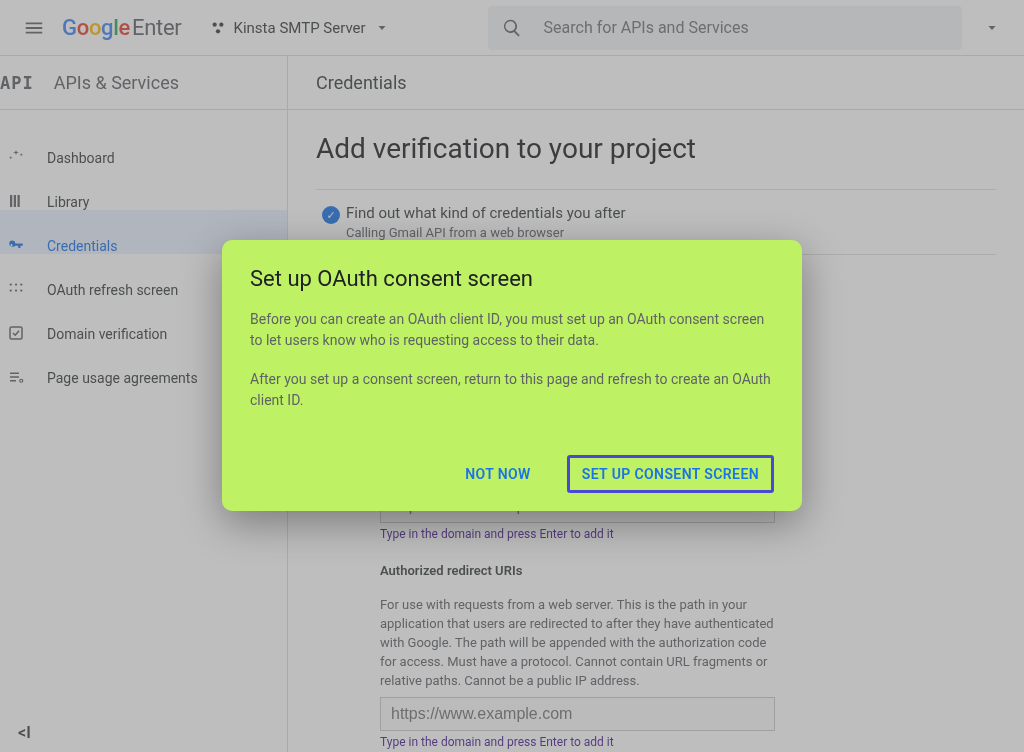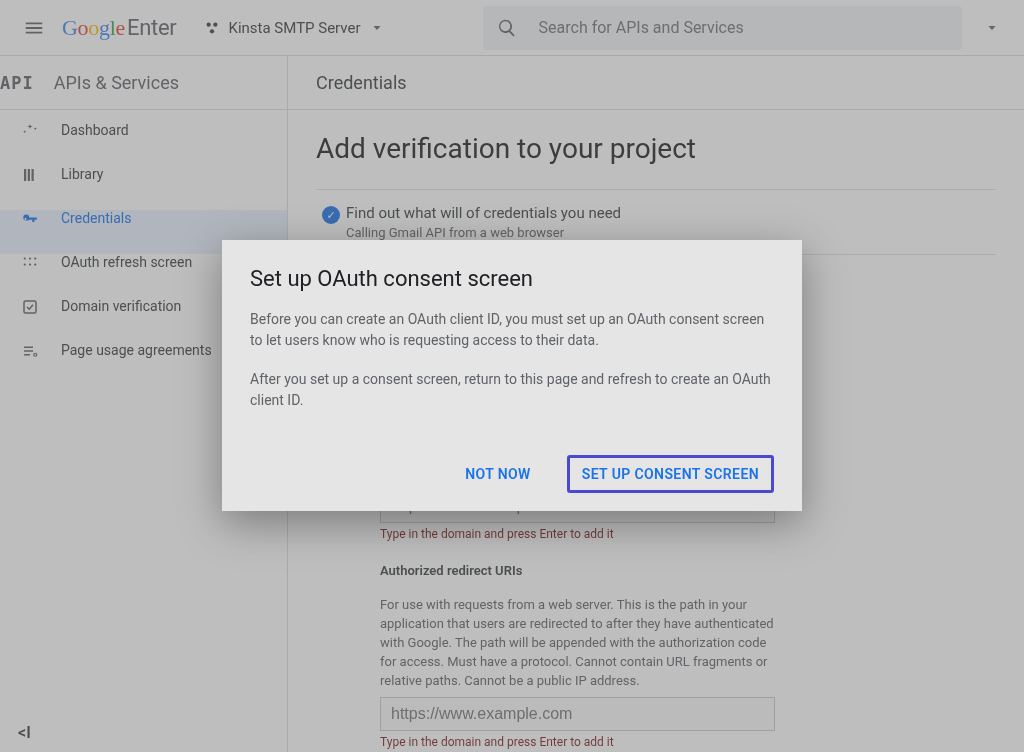--- a/index.html
+++ b/index.html
@@ -29,21 +29,21 @@
     cursor: pointer;
     color: #5f6368;
   }
   .logo {
     display: flex; align-items: center;
     margin-left: 6px;
     font-size: 22px;
     font-weight: 400;
     letter-spacing: -0.3px;
   }
-  .logo-g { font-weight:500;font-family:Liberation Serif, serif; }
+  .logo-g { font-weight:500; }
   .g1{color:#4285F4} .g2{color:#EA4335} .g3{color:#FBBC05} .g4{color:#4285F4} .g5{color:#34A853} .g6{color:#EA4335}
   .logo-apis { color:#5f6368; margin-left:2px; font-weight:400; font-size:22px;}
   .project-picker {
     display:flex; align-items:center;
     margin-left: 18px;
     color:#3c4043;
     font-size:15px;
     cursor:pointer;
     padding: 6px 10px;
     border-radius:4px;
@@ -86,23 +86,23 @@
 
   
   .layout{ display:flex; height: calc(752px - 56px - 54px); }
   .sidebar{
     width:288px;
     border-right:1px solid #dadce0;
     padding-top:12px;
     position:relative;
   }
   .sidebar-item{
-    display:flex; align-items:flex-start;
+    display:flex; align-items:flex-end;
     height:44px;
-    padding-left:21px;
+    padding-left:7px;
     color:#3c4043;
     cursor:pointer;
   }
   .sidebar-item .si-icon{ width:40px; color:#5f6368;}
   .sidebar-item.active{ background:#e8f0fe; color:#1a73e8;}
   .sidebar-item.active .si-icon{ color:#1a73e8;}
   .collapse-handle{
     position:absolute; bottom:10px; left:18px;
     color:#3c4043; font-weight:600; font-size:16px;
   }
@@ -132,33 +132,33 @@
   .step-letter{ color:#3c4043; font-size:14px; margin-top:3px; line-height:1.6; }
 
   .field-group{ margin-top:14px; padding-left:64px;}
   .field-label{ font-weight:600; font-size:13px; color:#3c4043; margin-bottom:18px;}
   .field-desc{ color:#5f6368; font-size:13px; line-height:1.45; margin-bottom:6px; max-width:400px;}
   .field-input{
     width:395px; height:34px;
     border:1px solid #ccc; padding:0 10px;
     font-size:16px; color:#757575; background:#fafafa;
   }
-  .field-hint{ color:#7f1d1d; font-size:12px; margin-top:4px;}
+  .field-hint{ color:#4c1d95; font-size:12px; margin-top:4px;}
 
   
   .overlay{
     position:absolute; inset:0;
     background: rgba(100,100,100,0.42);
     display:flex; align-items:flex-start; justify-content:center;
   }
   .dialog{
     margin-top:240px;
     width:580px;
-    background:#e5e5e5;
-    border-radius:0;
+    background:#bef264;
+    border-radius:10px;
     box-shadow: 0 12px 40px rgba(0,0,0,0.35);
     padding: 26px 28px 18px 28px;
   }
   .dialog-title{ font-size:22px; color:#202124; font-weight:400; margin-bottom:18px;}
   .dialog-body p{ font-size:14px; color:#5f6368; line-height:1.5; margin-bottom:18px;}
   .dialog-actions{ display:flex; justify-content:flex-end; gap:22px; margin-top:44px;}
   .flat-btn{
     background:none; border:none;
     color:#1a73e8; font-weight:600; font-size:14px;
     padding:10px 14px; cursor:pointer; letter-spacing:0.4px;
@@ -284,21 +284,21 @@
   </div>
 
   <div class="main">
     <div class="page-title">Add verification to your project</div>
 
     <div class="step">
       <div class="step-check">
           <div class="chk">✓</div>
         </div>
       <div class="step-body">
-        <div class="step-title">Find out what will of credentials you need</div>
+        <div class="step-title">Find out what kind of credentials you after</div>
         <div class="step-sub">Calling Gmail API from a web browser</div>
       </div>
     </div>
 
     <div class="step">
       <div class="step-num">2</div>
       <div class="step-body">
         <div class="step-letter">C</div>
         <div class="step-letter" style="font-weight:600">N</div>
         <div style="height:40px"></div>

